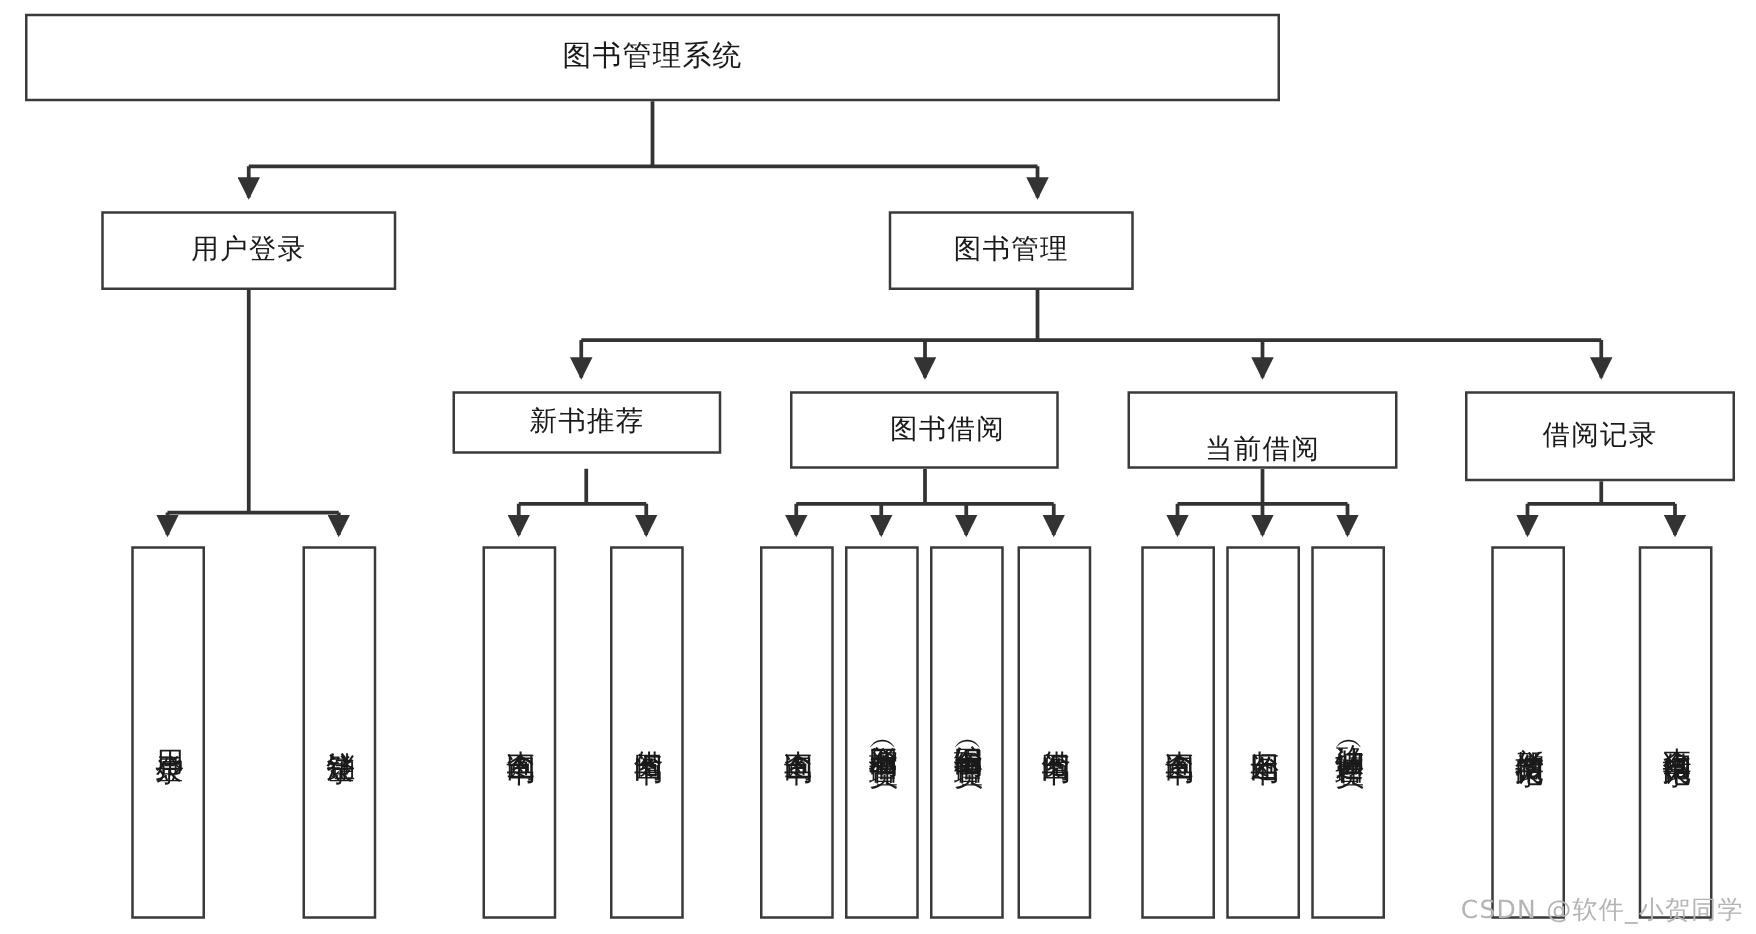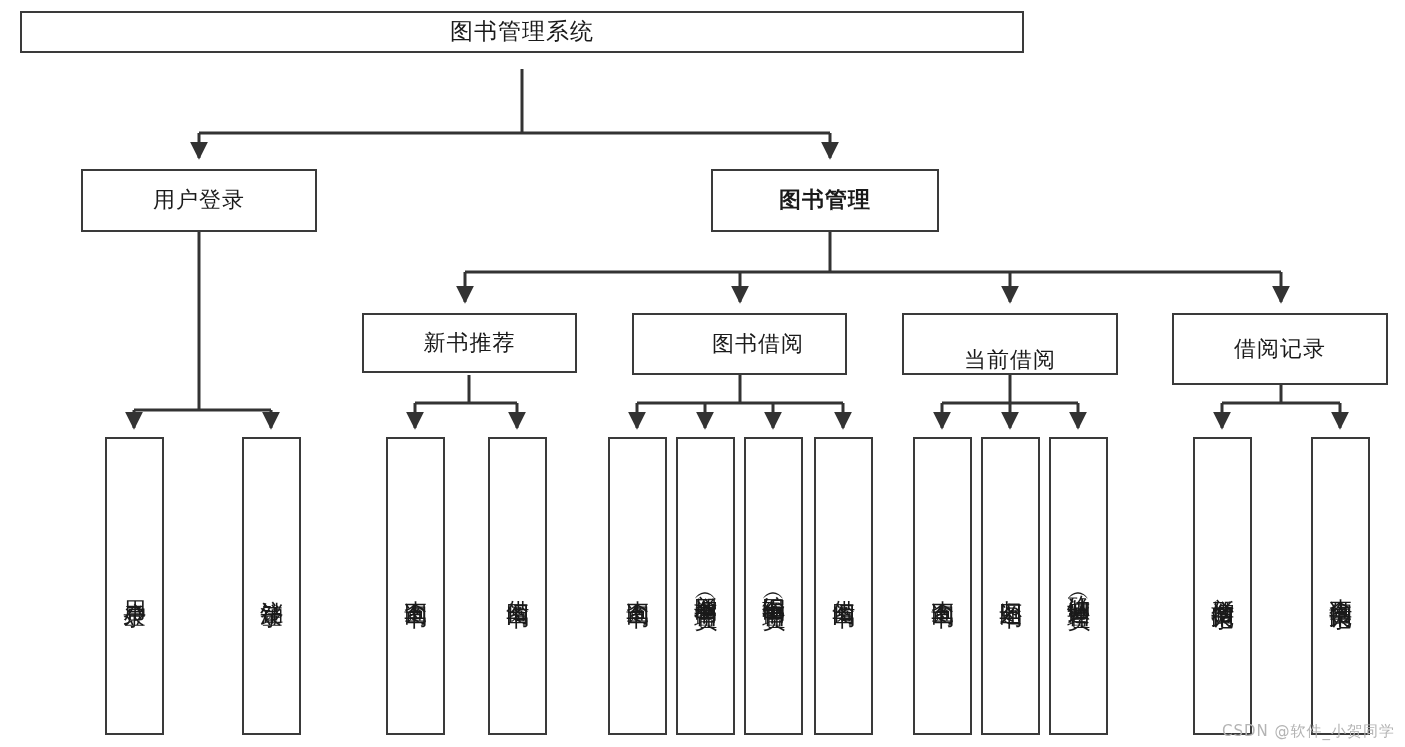--- a/index.html
+++ b/index.html
@@ -55,21 +55,21 @@
   .node.vertical .vtext {
     writing-mode: vertical-rl;
     text-orientation: upright;
     display: block;
     white-space: nowrap;
   }
   .watermark {
     position: absolute;
     right: 10px;
     bottom: 6px;
-    font-size: 15px;
+    font-size: 20px;
     color: #b4b4b4;
     letter-spacing: 1px;
     white-space: nowrap;
   }
 </style>
 </head>
 <body>
 
 <div id="canvas">
 
@@ -116,32 +116,32 @@
       <path d="M 1010 403 L 1010 428" marker-end="url(#arrow)"></path>
       <path d="M 1078 403 L 1078 428" marker-end="url(#arrow)"></path>
 
       <path d="M 1281 375 L 1281 403"></path>
       <path d="M 1222 403 L 1340 403"></path>
       <path d="M 1222 403 L 1222 428" marker-end="url(#arrow)"></path>
       <path d="M 1340 403 L 1340 428" marker-end="url(#arrow)"></path>
     </g>
   </svg>
 
-  <div class="node horizontal root" style="left:20px; top:11px; width:1004px; height:42px;">
+  <div class="node horizontal root" style="left:20px; top:11px; width:1004px; height:70px;">
     <span>图书管理系统</span>
   </div>
 
   <div class="node horizontal" style="left:81px; top:169px; width:236px; height:63px;">
     <span>用户登录</span>
   </div>
-  <div class="node horizontal" style="left:711px; top:169px; width:228px; height:63px;font-weight:bold;">
+  <div class="node horizontal" style="left:711px; top:169px; width:196px; height:63px;">
     <span>图书管理</span>
   </div>
 
-  <div class="node horizontal" style="left:362px; top:313px; width:215px; height:60px;">
+  <div class="node horizontal" style="left:362px; top:313px; width:215px; height:50px;">
     <span>新书推荐</span>
   </div>
   <div class="node horizontal" style="left:632px; top:313px; width:215px; height:62px;padding-left:37px;">
     <span>图书借阅</span>
   </div>
   <div class="node horizontal" style="left:902px; top:313px; width:216px; height:62px;align-items:flex-end;">
     <span>当前借阅</span>
   </div>
   <div class="node horizontal" style="left:1172px; top:313px; width:216px; height:72px;">
     <span>借阅记录</span>

